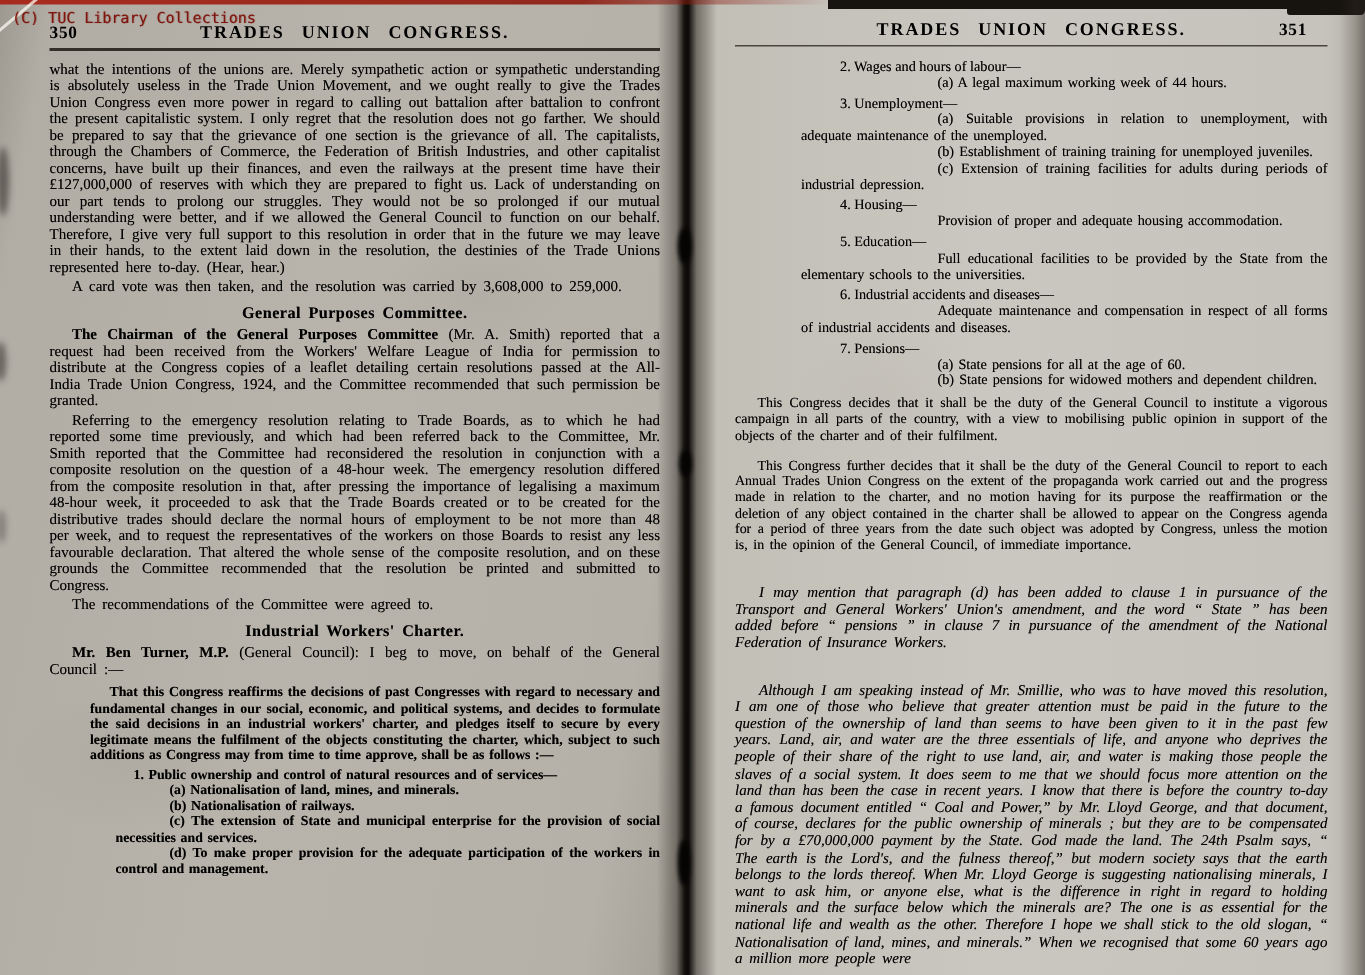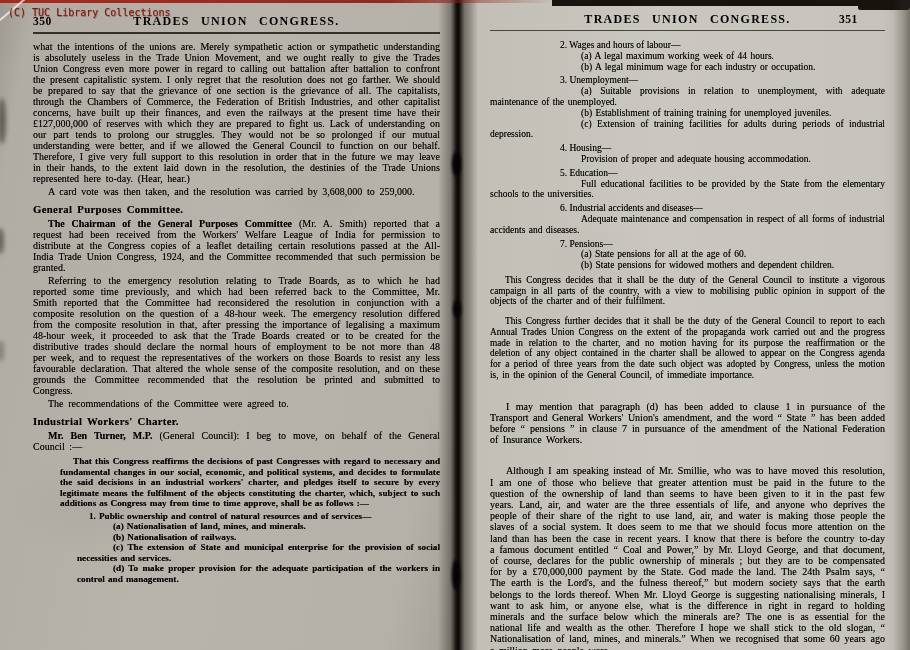--- a/index.html
+++ b/index.html
@@ -21,42 +21,42 @@
     left:455px;width:455px;
     background:
       radial-gradient(ellipse 130px 80px at 60% 85%, rgba(90,80,60,0.06), transparent 70%),
       radial-gradient(ellipse 90px 60px at 30% 40%, rgba(90,80,60,0.04), transparent 70%),
       linear-gradient(90deg,#a5a198 0%,#c2bfb7 5%,#cac7c0 45%,#c6c3bc 94%,#b4b1a9 100%);
   }
   .pg-header{display:flex;align-items:baseline;padding-top:14px;}
   .page-left .pg-header{margin:0 15px 0 33px;}
   .page-right .pg-header{margin:0 25px 0 35px;padding-top:12px;}
   .pg-num{width:46px;font-weight:bold;font-size:11.5px;letter-spacing:.5px;}
-  .pg-num.right{text-align:left;}
+  .pg-num.right{text-align:center;}
   .pg-title{flex:1;text-align:center;font-weight:bold;font-size:12px;letter-spacing:1.3px;word-spacing:7px;}
   .spacer{width:46px;}
   .rule{border-top:2.2px solid #332f29;margin:3px 15px 0 33px;}
   .page-right .rule{border-top:1.6px solid #4a463e;margin:3px 25px 0 35px;}
 
   .pbody{padding:7px 15px 0 33px;text-shadow:0 0 .3px rgba(40,34,26,.6);}
   .page-right .pbody{padding:6px 25px 0 35px;}
 
   .para{margin:2px 0 0;font-size:10px;line-height:11px;text-align:justify;text-indent:15px;word-spacing:2.2px;}
   .para.first{text-indent:0;margin-top:0;}
-  .subhead{margin:6px 0 3px;font-size:10.8px;font-weight:bold;letter-spacing:.3px;word-spacing:2px;}
+  .subhead{margin:6px 0 3px;text-align:center;font-size:10.8px;font-weight:bold;letter-spacing:.3px;word-spacing:2px;}
   .res-intro{margin:4px 0 0 27px;font-size:9.2px;line-height:10.5px;font-weight:bold;text-indent:13px;word-spacing:.8px;text-align:justify;}
   .charter-block{margin:2px 0 0 44px;font-size:9.2px;line-height:10.6px;font-weight:bold;word-spacing:.8px;}
   .cl-head{text-indent:12px;margin-top:2px;}
   .cl-sub{text-align:justify;text-indent:36px;}
 
   .cr-item{margin-top:3px;}
   .cr-head{font-size:9.5px;line-height:10.8px;text-indent:70px;}
-  .cr-sub{font-size:9.5px;line-height:10.8px;text-indent:91px;text-align:justify;word-spacing:1px;}
+  .cr-sub{font-size:9.5px;line-height:10.8px;text-indent:91px;text-align:justify;word-spacing:1px;margin-left:44px;}
   .small-para{font-size:9.3px;line-height:10.7px;text-indent:15px;margin-top:4px;text-align:justify;word-spacing:1.4px;}
-  .rp-para{font-size:10px;line-height:11.2px;text-indent:16px;margin-top:20px;text-align:justify;word-spacing:2px;}
+  .rp-para{font-size:10px;line-height:11.2px;text-indent:16px;margin-top:20px;text-align:justify;word-spacing:2px;font-style:italic;}
 
   
   .gutter{position:absolute;left:438px;top:0;width:40px;height:650px;pointer-events:none;
     background:linear-gradient(90deg,rgba(35,31,25,0) 0%,rgba(35,31,25,.4) 32%,#14110d 46%,#0b0907 52%,rgba(40,35,28,.45) 66%,rgba(40,35,28,0) 100%);}
   .gutter-blob{position:absolute;background:#050403;border-radius:50%;filter:blur(1.5px);}
   .gb1{left:452px;top:152px;width:9px;height:24px;}
   .gb2{left:453px;top:300px;width:8px;height:18px;}
   .gb3{left:452px;top:560px;width:8px;height:30px;}
   .topbar-black{position:absolute;left:552px;top:0;width:358px;height:6px;background:#17130f;}
   .topbar-end{position:absolute;left:858px;top:0;width:52px;height:10px;background:#17130f;border-radius:0 0 3px 2px;}
@@ -110,21 +110,20 @@
       <span class="spacer"></span>
       <span class="pg-title">TRADES UNION CONGRESS.</span>
       <span class="pg-num right">351</span>
     </div>
     <div class="rule"></div>
     <div class="pbody">
 
       <div class="cr-item">
         <div class="cr-head">2. Wages and hours of labour—</div>
         <div class="cr-sub">(a) A legal maximum working week of 44 hours.</div>
-        <div class="cr-sub">(b) A legal minimum wage for each industry or occupation.</div>
       </div>
       <div class="cr-item">
         <div class="cr-head">3. Unemployment—</div>
         <div class="cr-sub">(a) Suitable provisions in relation to unemployment, with adequate maintenance of the unemployed.</div>
         <div class="cr-sub">(b) Establishment of training training for unemployed juveniles.</div>
         <div class="cr-sub">(c) Extension of training facilities for adults during periods of industrial depression.</div>
       </div>
       <div class="cr-item">
         <div class="cr-head">4. Housing—</div>
         <div class="cr-sub">Provision of proper and adequate housing accommodation.</div>

